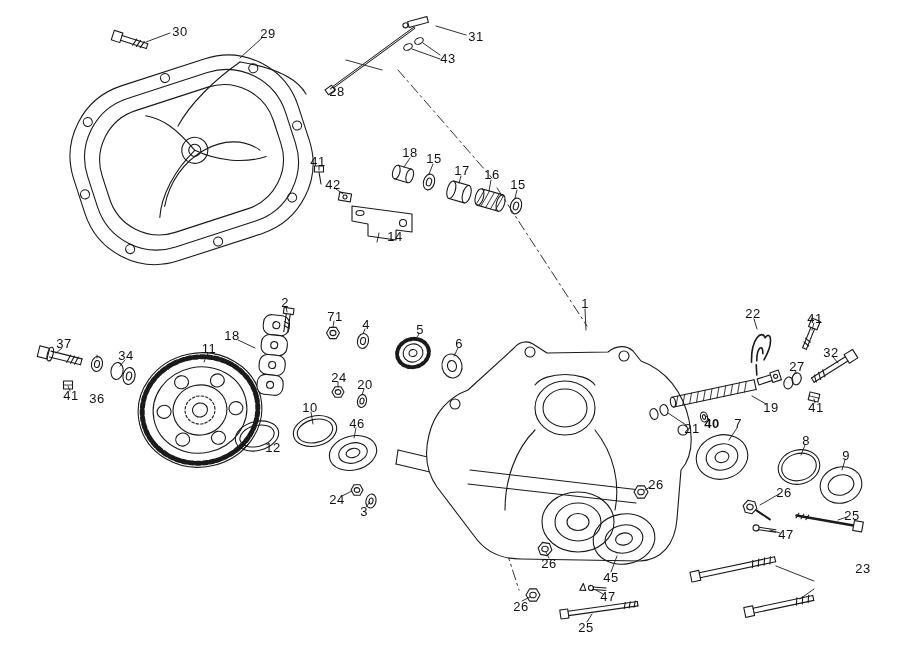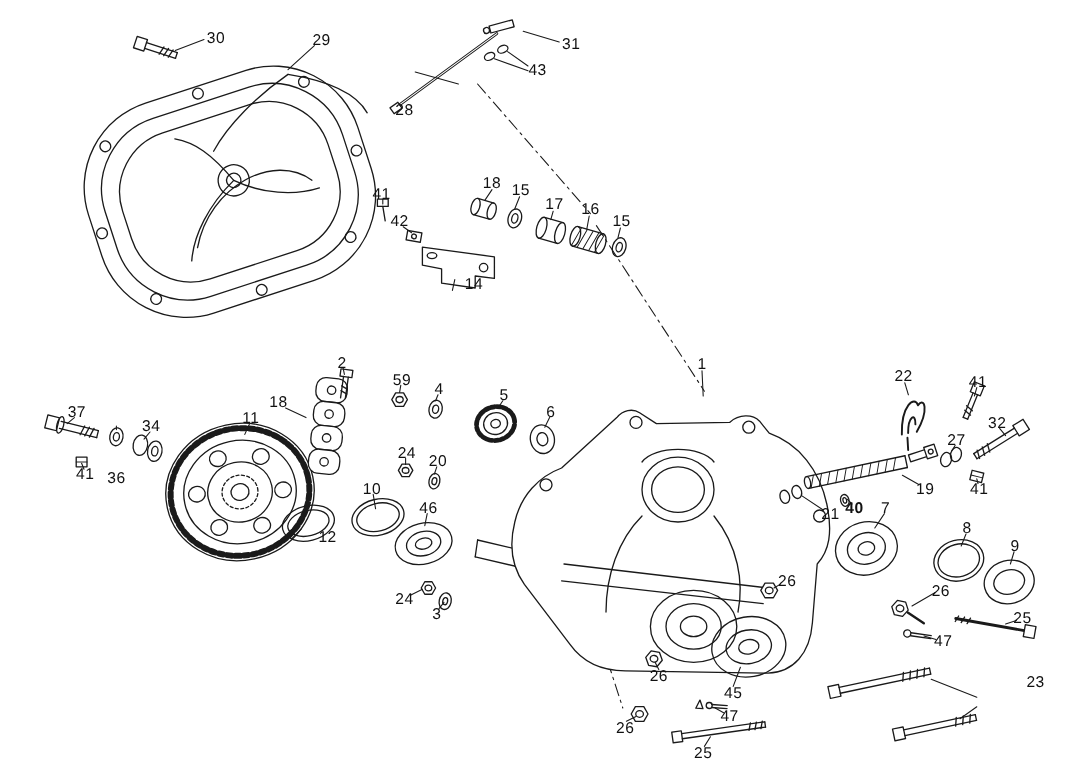--- a/index.html
+++ b/index.html
@@ -470,21 +470,21 @@
       <span class="part-label" style="left: 410px; top: 152px;">18</span>
       <span class="part-label" style="left: 434px; top: 158px;">15</span>
       <span class="part-label" style="left: 318px; top: 161px;">41</span>
       <span class="part-label" style="left: 462px; top: 170px;">17</span>
       <span class="part-label" style="left: 492px; top: 174px;">16</span>
       <span class="part-label" style="left: 518px; top: 184px;">15</span>
       <span class="part-label" style="left: 333px; top: 184px;">42</span>
       <span class="part-label" style="left: 377px; top: 236px; margin-left: 18px;">14</span>
       <span class="part-label" style="left: 285px; top: 302px;">2</span>
       <span class="part-label" style="left: 585px; top: 303px;">1</span>
-      <span class="part-label" style="left: 335px; top: 316px;">59</span>
+      <span class="part-label" style="left: 335px; top: 316px;">71</span>
       <span class="part-label" style="left: 366px; top: 324px;">4</span>
       <span class="part-label" style="left: 753px; top: 313px;">22</span>
       <span class="part-label" style="left: 815px; top: 318px;">41</span>
       <span class="part-label" style="left: 420px; top: 329px;">5</span>
       <span class="part-label" style="left: 232px; top: 335px;">18</span>
       <span class="part-label" style="left: 459px; top: 343px;">6</span>
       <span class="part-label" style="left: 831px; top: 352px;">32</span>
       <span class="part-label" style="left: 64px; top: 343px;">37</span>
       <span class="part-label" style="left: 97px; top: 350px; margin-top: 48px;">36</span>
       <span class="part-label" style="left: 126px; top: 355px;">34</span>

